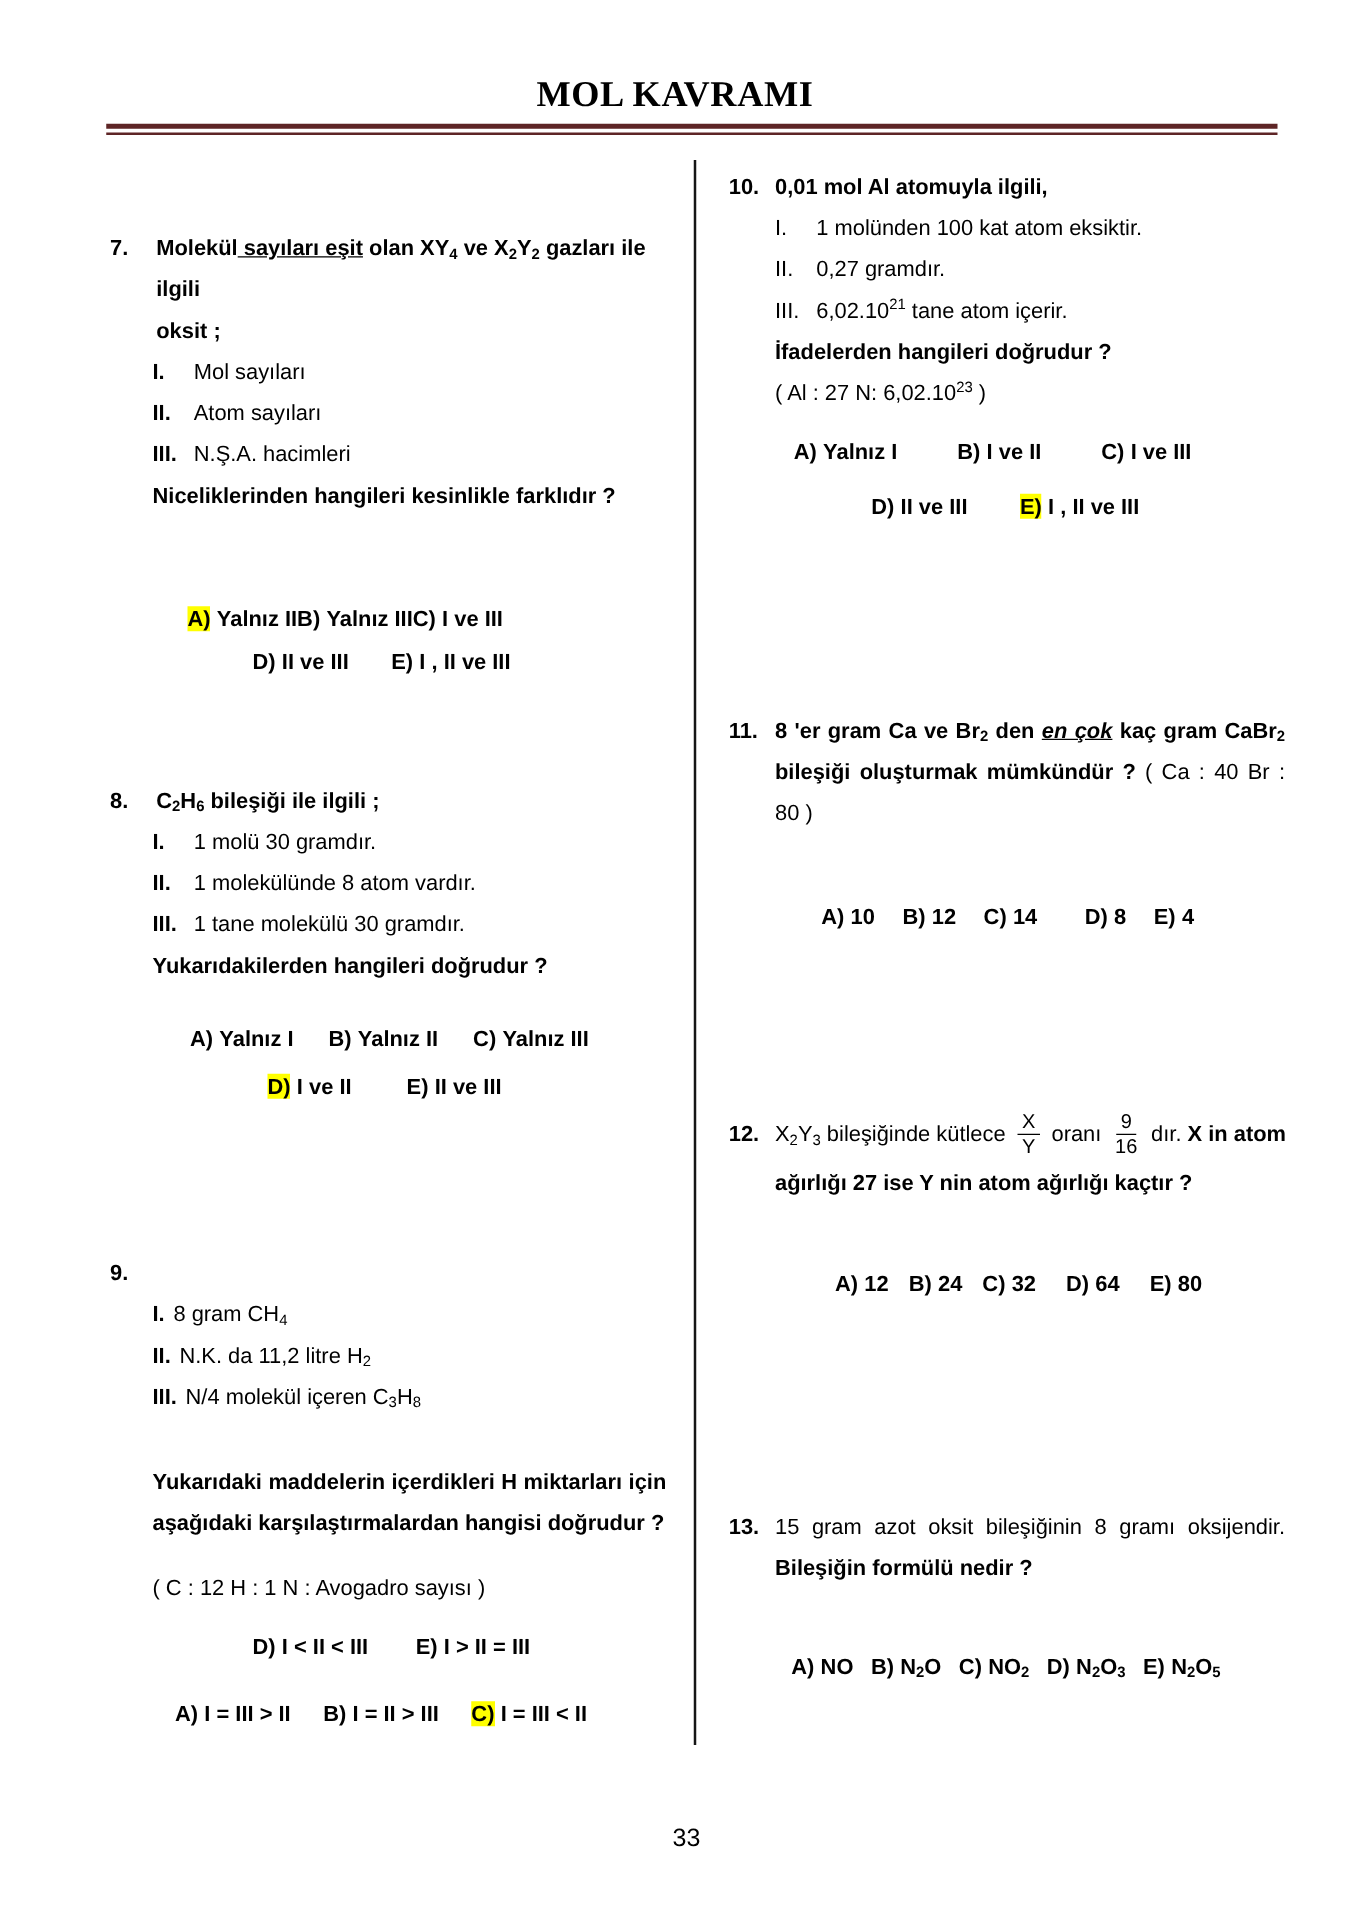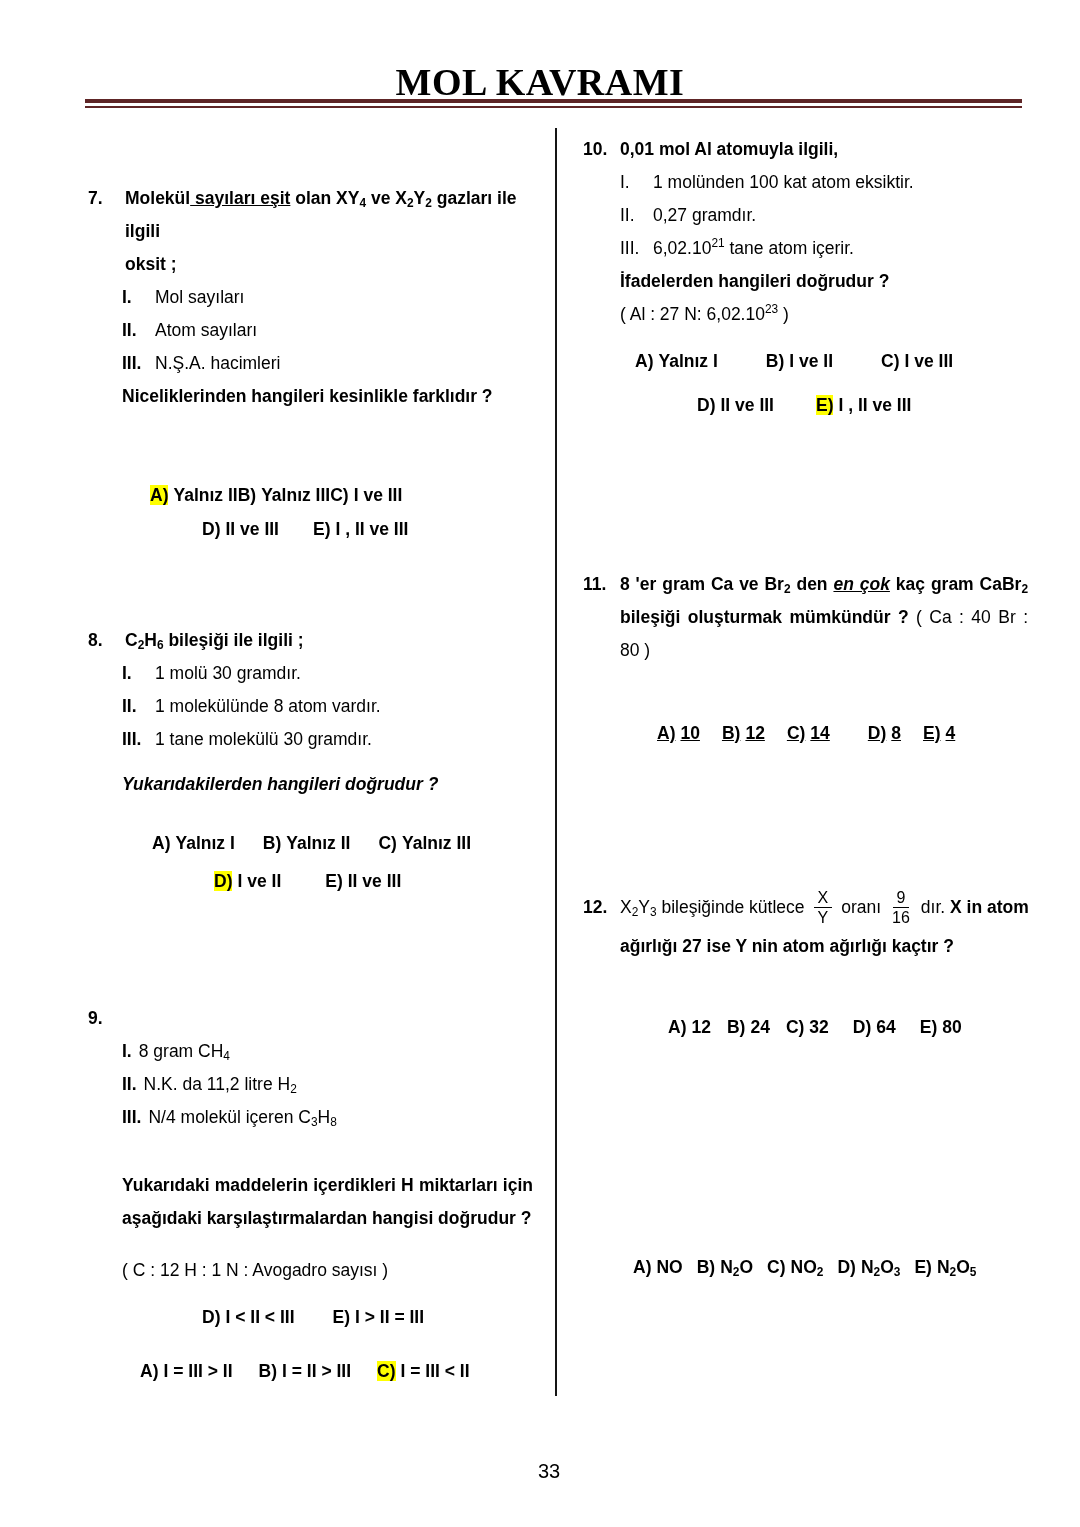--- a/index.html
+++ b/index.html
@@ -10,21 +10,21 @@
     color: #000;
     font-family: "Liberation Sans", sans-serif;
     font-size: 17.5px;
     overflow: hidden;
   }
   .b { font-weight: bold; }
   .page-title {
     position: absolute; top: 60px; left: 0; width: 1080px;
     text-align: center;
     font-family: "Liberation Serif", serif;
-    font-weight: bold; font-size: 38px; letter-spacing: 0.5px;
+    font-weight: bold; font-size: 29px; letter-spacing: 0.5px;
   }
   .title-rule {
     position: absolute; left: 85px; top: 99px; width: 937px; height: 9px;
     border-top: 4.5px solid #5e2526;
     border-bottom: 2px solid #5e2526;
   }
   .col-divider {
     position: absolute; left: 555px; top: 128px; width: 2px; height: 1268px;
     background: #151515;
   }
@@ -121,21 +121,21 @@
     </div>
     <div class="item">
       <span class="roman">II.</span>
       <span class="itext">1 molekülünde 8 atom vardır.</span>
     </div>
     <div class="item">
       <span class="roman">III.</span>
       <span class="itext">1 tane molekülü 30 gramdır.</span>
     </div>
   </div>
-  <div class="ask" style="padding-left:34px; margin-top:12px;font-style:italic;">Yukarıdakilerden hangileri doğrudur ?</div>
+  <div class="ask" style="padding-left:34px; margin-top:0;">Yukarıdakilerden hangileri doğrudur ?</div>
   <div class="opt-row" style="margin:26px 0 0 64px; gap:28px;">
     <span class="opt">
       <span class="opt-letter">A)</span><span class="opt-text">Yalnız I</span>
     </span>
     <span class="opt">
       <span class="opt-letter">B)</span><span class="opt-text">Yalnız II</span>
     </span>
     <span class="opt">
       <span class="opt-letter">C)</span><span class="opt-text">Yalnız III</span>
     </span>
@@ -233,21 +233,21 @@
   </div>
 </section>
 
 <section class="q" style="left:583px; top:568px; width:445px;">
   <div class="stem-row">
     <span class="qnum">11.</span>
     <div class="stem just">
       <span class="b">8 'er gram Ca ve Br<sub>2</sub>  den <span class="biu">en çok</span> kaç gram CaBr<sub>2</sub> bileşiği oluşturmak mümkündür ? </span><span>( Ca : 40   Br : 80 )</span>
     </div>
   </div>
-  <div class="opt-row" style="margin:50px 0 0 74px; gap:22px;text-decoration:underline;">
+  <div class="opt-row" style="margin:50px 0 0 74px; gap:22px;">
     <span class="opt">
       <span class="opt-letter">A)</span><span class="opt-text">10</span>
     </span>
     <span class="opt">
       <span class="opt-letter">B)</span><span class="opt-text">12</span>
     </span>
     <span class="opt">
       <span class="opt-letter">C)</span><span class="opt-text">14</span>
     </span>
     <span class="opt" style="margin-left:16px;">
@@ -292,20 +292,27 @@
     <span class="opt" style="margin-left:8px;">
       <span class="opt-letter">D)</span><span class="opt-text">64</span>
     </span>
     <span class="opt" style="margin-left:8px;">
       <span class="opt-letter">E)</span><span class="opt-text">80</span>
     </span>
   </div>
 </section>
 
 <section class="q" style="left:583px; top:1205px; width:445px;">
+  <div class="stem-row">
+    <span class="qnum">13.</span>
+    <div class="stem">
+      <div class="jfull">15 gram azot oksit bileşiğinin 8 gramı oksijendir.</div>
+      <div class="b">Bileşiğin formülü nedir ?</div>
+    </div>
+  </div>
   <div class="opt-row" style="margin:46px 0 0 50px; gap:14px;">
     <span class="opt">
       <span class="opt-letter">A)</span><span class="opt-text">NO</span>
     </span>
     <span class="opt">
       <span class="opt-letter">B)</span><span class="opt-text">N<sub>2</sub>O</span>
     </span>
     <span class="opt">
       <span class="opt-letter">C)</span><span class="opt-text">NO<sub>2</sub></span>
     </span>

